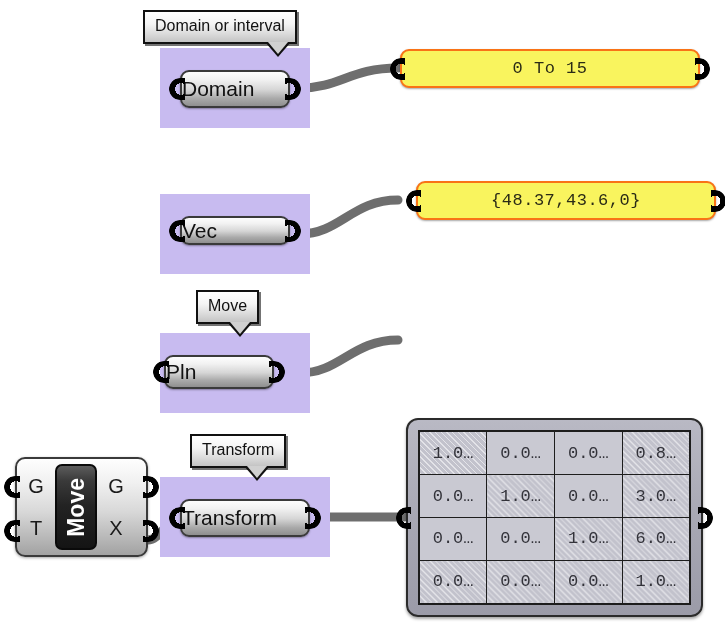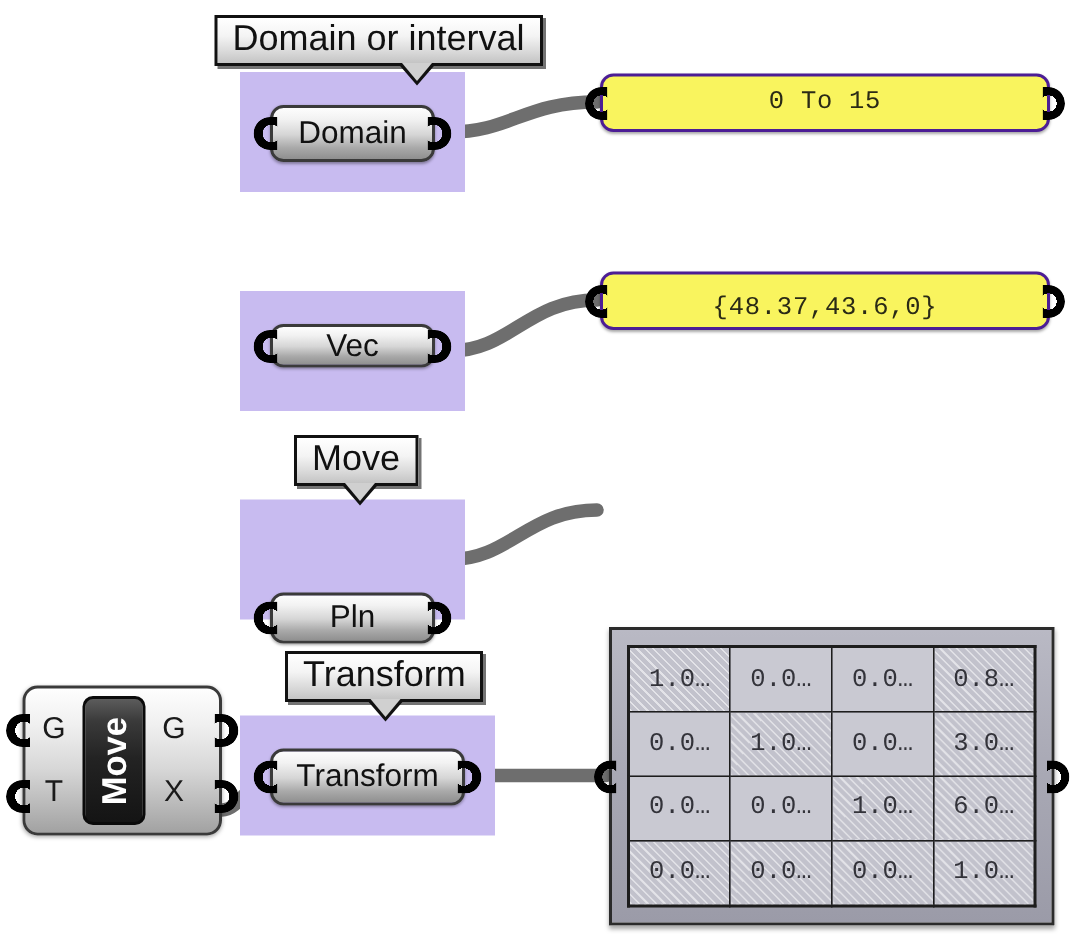--- a/index.html
+++ b/index.html
@@ -35,21 +35,20 @@
   
   .capsule {
     position: absolute;
     box-sizing: border-box;
     border: 2px solid #3a3a3a;
     border-radius: 9px;
     background: linear-gradient(to bottom,
         #fdfdfd 0%, #f2f2f2 22%, #d6d6d6 52%, #a9a9a9 78%, #8f8f8f 100%);
     display: flex;
     align-items: center;
-    justify-content: center;
     box-shadow: 0 1px 2px rgba(0,0,0,0.35);
   }
   .capsule .cap-label {
     font-family: "Liberation Sans", sans-serif;
     font-size: 21px;
     color: #111111;
     letter-spacing: 0px;
     white-space: nowrap;
   }
 
@@ -77,21 +76,21 @@
 
   
   .callout {
     position: absolute;
     box-sizing: border-box;
     border: 2px solid #111111;
     background: linear-gradient(to bottom,
         #ffffff 0%, #f4f4f4 40%, #d9d9d9 75%, #c4c4c4 100%);
     padding: 2px 10px 4px 10px;
     font-family: "Liberation Sans", sans-serif;
-    font-size: 24px;
+    font-size: 16px;
     color: #111111;
     white-space: nowrap;
     box-shadow: 2px 2px 0 rgba(0,0,0,0.55);
     line-height: 24px;
   }
   .callout-tail {
     position: absolute;
     width: 0; height: 0;
     border-left: 13px solid transparent;
     border-right: 13px solid transparent;
@@ -105,21 +104,21 @@
     width: 0; height: 0;
     border-left: 10px solid transparent;
     border-right: 10px solid transparent;
     border-top: 12px solid #d0d0d0;
   }
 
   
   .value-panel {
     position: absolute;
     box-sizing: border-box;
-    border: 2px solid #4c1d95;
+    border: 2px solid #f97316;
     border-radius: 9px;
     background: #f9f45e;
     display: flex;
     align-items: center;
     justify-content: center;
     flex-direction: column;
     box-shadow: 0 1px 2px rgba(0,0,0,0.35);
   }
   .value-panel .val-line {
     font-family: "Liberation Mono", monospace;
@@ -173,21 +172,21 @@
     writing-mode: vertical-rl;
     transform: rotate(180deg);
     letter-spacing: 0px;
   }
 
   
   .matrix-panel {
     position: absolute;
     box-sizing: border-box;
     border: 2px solid #2b2b2b;
-    border-radius: 0;
+    border-radius: 12px;
     background: linear-gradient(to bottom, #b9b9c4 0%, #a8a8b4 50%, #9b9ba8 100%);
     padding: 10px;
     box-shadow: 0 2px 3px rgba(0,0,0,0.35);
   }
   .matrix-grid {
     width: 100%;
     height: 100%;
     border-collapse: collapse;
     border: 2px solid #1d1d1d;
     table-layout: fixed;
@@ -270,29 +269,29 @@
 
   <div class="group-box" style="left:160px; top:194px; width:150px; height:80px;"></div>
 
   <div class="capsule" style="left:180px; top:216px; width:110px; height:29px;">
     <span class="port left"></span>
     <span class="cap-label">Vec</span>
     <span class="port right"></span>
   </div>
 
 
-  <div class="value-panel" style="left:400px; top:181px; width:300px; height:39px;justify-content:flex-end;">
+  <div class="value-panel" style="left:416px; top:181px; width:300px; height:39px;">
     <span class="panel-port left"></span>
     <span class="val-line">{48.37,43.6,0}</span>
     <span class="panel-port right"></span>
   </div>
 
   <div class="group-box" style="left:160px; top:333px; width:150px; height:80px;"></div>
 
-  <div class="capsule" style="left:180px; top:355px; width:110px; height:34px;margin-top:40px;">
+  <div class="capsule" style="left:164px; top:355px; width:110px; height:34px;">
     <span class="port left"></span>
     <span class="cap-label">Pln</span>
     <span class="port right"></span>
   </div>
 
   <div class="callout" style="left:196px; top:290px;">
     <span>Move</span>
     <span class="callout-tail" style="left:29px; bottom:-15px;"></span>
   </div>
 

